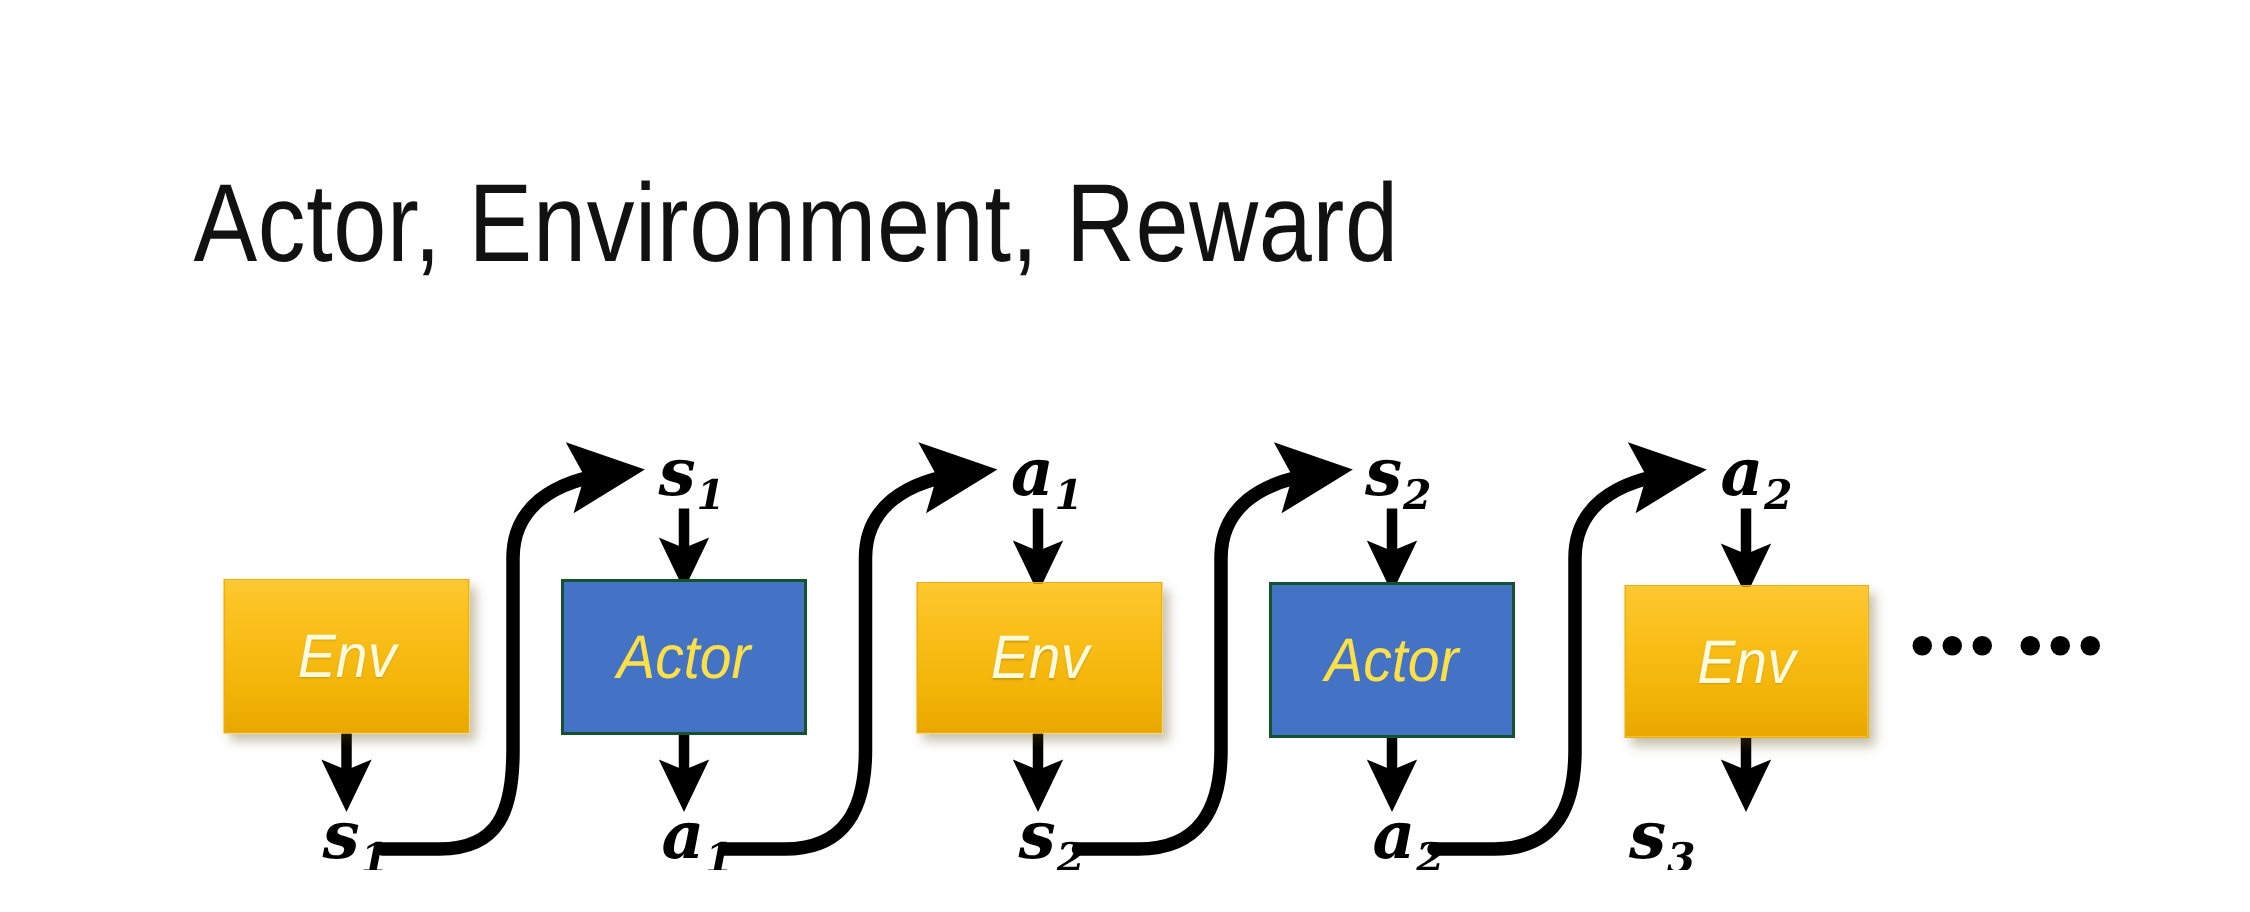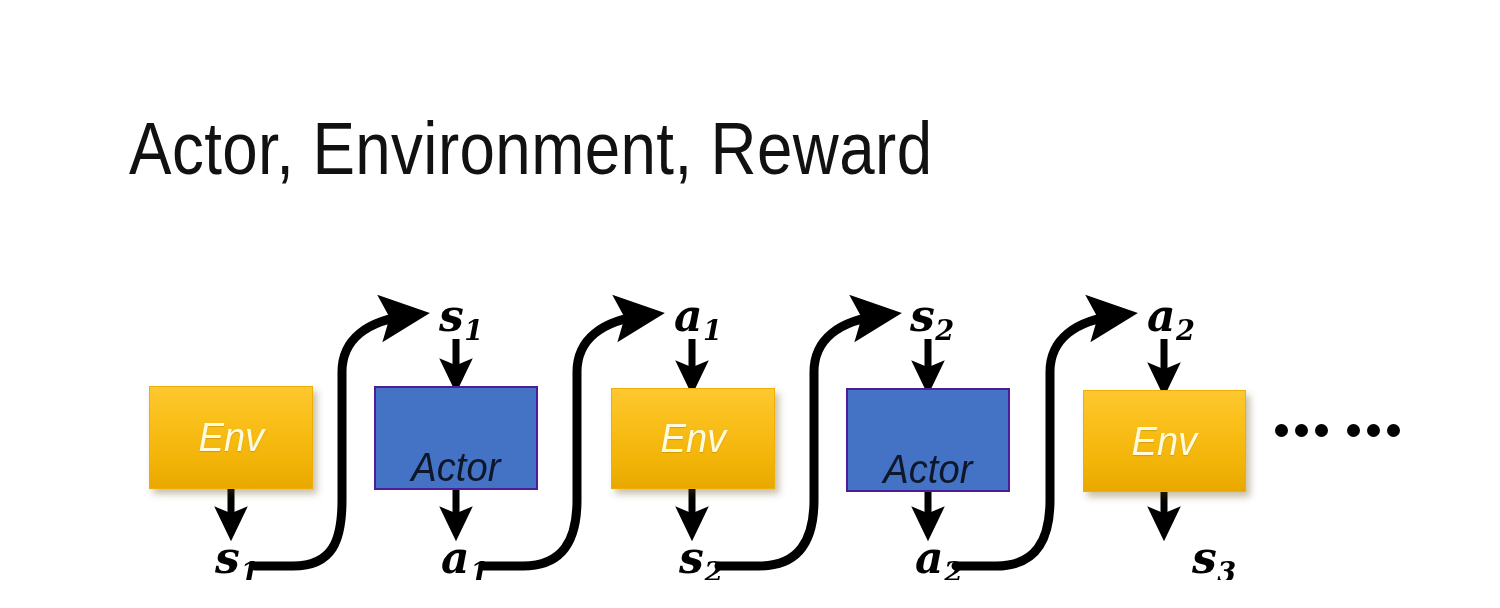--- a/index.html
+++ b/index.html
@@ -71,24 +71,23 @@
 
   .node-env {
     background: linear-gradient(180deg, #FDC830 0%, #FAC01C 28%, #F3B408 72%, #E8A800 100%);
     color: #FFFBDC;
     border: 1px solid #EEAE06;
     box-shadow: 4px 5px 7px rgba(90, 70, 10, 0.34);
     text-shadow: 0 1px 1px rgba(140, 105, 0, 0.35);
   }
   .node-actor {
     background: #4472C4;
-    color: #0f172a;
-    border: 2px solid #4c1d95;
+    color: #fde047;
+    border: 2px solid #14532d;
     box-shadow: none;
-    align-items: flex-end;
   }
 
   
   .math-label {
     position: absolute;
     font-family: "DejaVu Serif", "Liberation Serif", serif;
     font-style: italic;
     font-size: 44px;
     color: #000000;
     white-space: nowrap;
@@ -202,21 +201,21 @@
     </div>
     <div class="math-label" style="left:430px; top:536px;">
       <span>a</span><span class="sub">1</span>
     </div>
     <div class="math-label" style="left:668px; top:536px;">
       <span>s</span><span class="sub">2</span>
     </div>
     <div class="math-label" style="left:904px; top:536px;">
       <span>a</span><span class="sub">2</span>
     </div>
-    <div class="math-label" style="left:1181px; top:536px;">
+    <div class="math-label" style="left:1075px; top:536px;">
       <span>s</span><span class="sub">3</span>
     </div>
 
     <div id="ellipsis">
       <span class="dot"></span>
       <span class="dot"></span>
       <span class="dot"></span>
       <span class="gap"></span>
       <span class="dot"></span>
       <span class="dot"></span>

